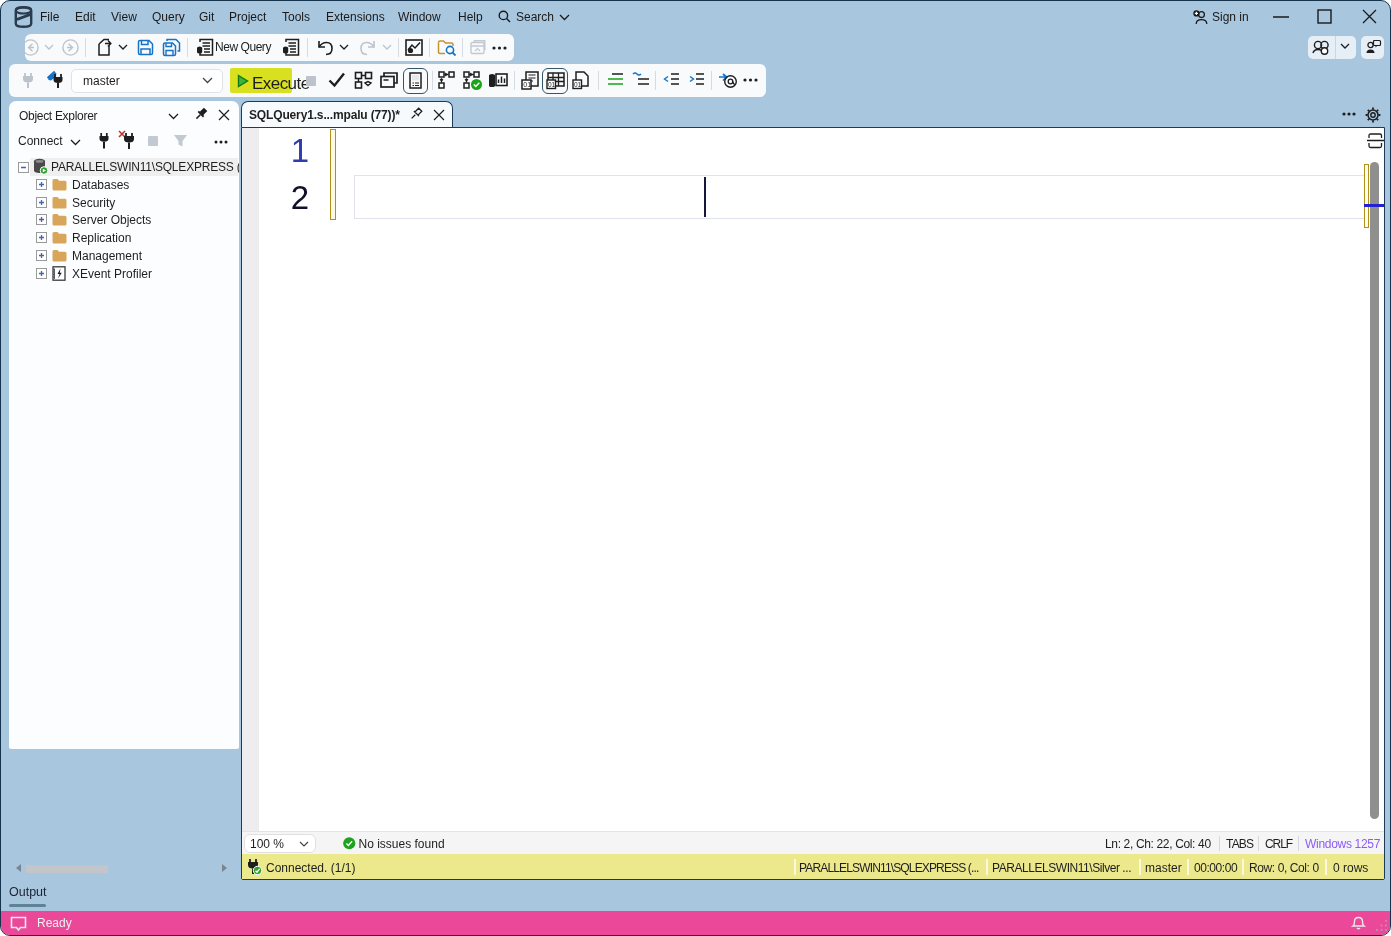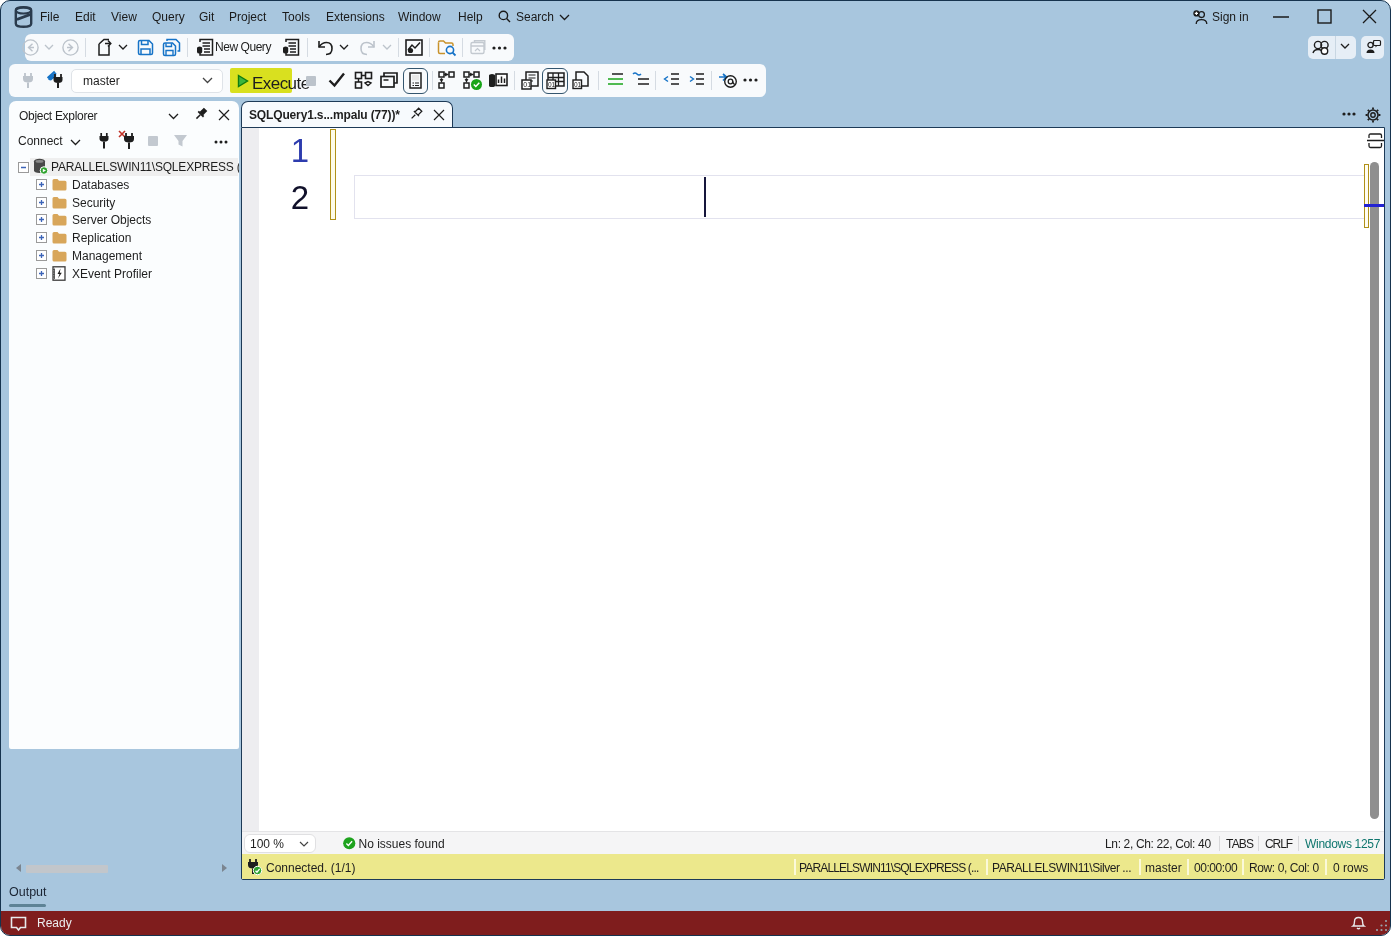--- a/index.html
+++ b/index.html
@@ -489,21 +489,21 @@
         <circle cx="7" cy="7" r="6.8" fill="#1ea31e"></circle>
         <path d="M3.8 7.2 L6 9.4 L10.2 4.8" fill="none" stroke="#fff" stroke-width="1.6"></path>
       </svg>
       <span class="txt" style="left:116.5px;top:5px;font-size:12px;color:#1e1e1e">No issues found</span>
       <span class="txt" style="left:863px;top:5px;font-size:12px;letter-spacing:-0.35px;color:#1e1e1e">Ln: 2, Ch: 22, Col: 40</span>
       <div class="abs" style="left:977px;top:4px;width:1px;height:15px;background:#d8d8da"></div>
       <span class="txt" style="left:984px;top:5px;font-size:12px;letter-spacing:-0.8px;color:#1e1e1e">TABS</span>
       <div class="abs" style="left:1016px;top:4px;width:1px;height:15px;background:#d8d8da"></div>
       <span class="txt" style="left:1023px;top:5px;font-size:12px;letter-spacing:-1.1px;color:#1e1e1e">CRLF</span>
       <div class="abs" style="left:1056px;top:4px;width:1px;height:15px;background:#d8d8da"></div>
-      <span class="txt" style="left:1063px;top:5px;font-size:12px;letter-spacing:-0.3px;color:#0f766e">Windows 1257</span>
+      <span class="txt" style="left:1063px;top:5px;font-size:12px;letter-spacing:-0.3px;color:#8b5cf6">Windows 1257</span>
     </div>
 
     <div class="abs" style="left:0;top:726px;width:1143px;height:27px;background:#ece88c;">
       <svg style="left:4px;top:4px" width="17" height="18" viewBox="0 0 17 18">
         <path d="M4 1 L4 4 M10 1 L10 4" stroke="#1e1e1e" stroke-width="1.8"></path>
         <path d="M2 4 L12 4 L12 7 Q12 10.5 7 10.5 Q2 10.5 2 7 Z" fill="#1e1e1e"></path>
         <path d="M7 10.5 L7 16" stroke="#1e1e1e" stroke-width="2"></path>
         <circle cx="11.5" cy="12.5" r="4.2" fill="#2fa32f" stroke="#fff" stroke-width="1"></circle>
         <path d="M9.5 12.7 L11 14.2 L13.6 10.9" fill="none" stroke="#fff" stroke-width="1.3"></path>
       </svg>
@@ -519,21 +519,21 @@
       <div class="abs" style="left:1000px;top:5px;width:1.5px;height:16px;background:#fbf9d9"></div>
       <span class="txt" style="left:1007px;top:7px;font-size:12px;letter-spacing:-0.4px;color:#1e1e1e">Row: 0, Col: 0</span>
       <div class="abs" style="left:1083px;top:5px;width:1.5px;height:16px;background:#fbf9d9"></div>
       <span class="txt" style="left:1091px;top:7px;font-size:12px;color:#1e1e1e">0 rows</span>
     </div>
   </div>
 
   <span class="txt" style="left:8px;top:884px;font-size:12.5px;color:#1a2433">Output</span>
   <div class="abs" style="left:8px;top:902.5px;width:37px;height:3px;background:#5e8396;border-radius:1.5px;"></div>
 
-  <div class="abs" style="left:0;top:910px;width:1391px;height:26px;background:#7f1d1d;border-radius:0 0 9px 9px;">
+  <div class="abs" style="left:0;top:910px;width:1391px;height:26px;background:#ec4899;border-radius:0 0 9px 9px;">
     <svg style="left:9px;top:4.5px" width="17" height="16" viewBox="0 0 17 16">
       <path d="M1.5 1.5 L15.5 1.5 L15.5 11.5 L10.5 11.5 L8.5 14 L6.5 11.5 L1.5 11.5 Z" fill="none" stroke="#e8eaec" stroke-width="1.6"></path>
     </svg>
     <span class="txt" style="left:36px;top:5px;font-size:12px;color:#eceef0">Ready</span>
     <svg style="left:1350px;top:4px" width="15" height="16" viewBox="0 0 15 16">
       <path d="M2 11 Q3.5 10 3.5 6.5 Q3.5 2.5 7.5 2.5 Q11.5 2.5 11.5 6.5 Q11.5 10 13 11 Z" fill="none" stroke="#e8eaec" stroke-width="1.4"></path>
       <path d="M6 13 Q7.5 14.5 9 13" fill="none" stroke="#e8eaec" stroke-width="1.4"></path>
     </svg>
     <svg style="left:1374px;top:8px" width="13" height="13" viewBox="0 0 13 13">
       <g fill="#9aa3ab">

